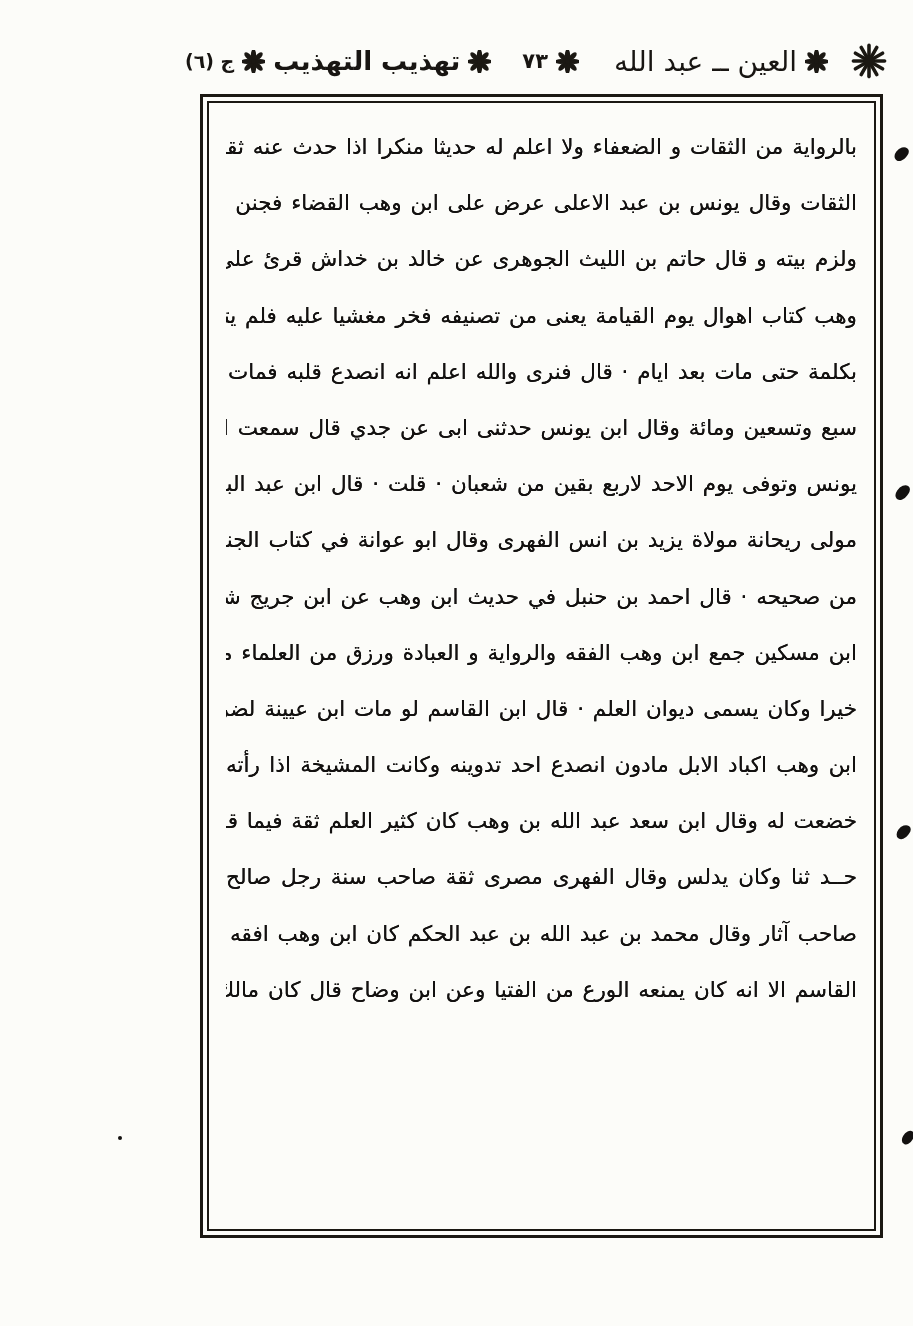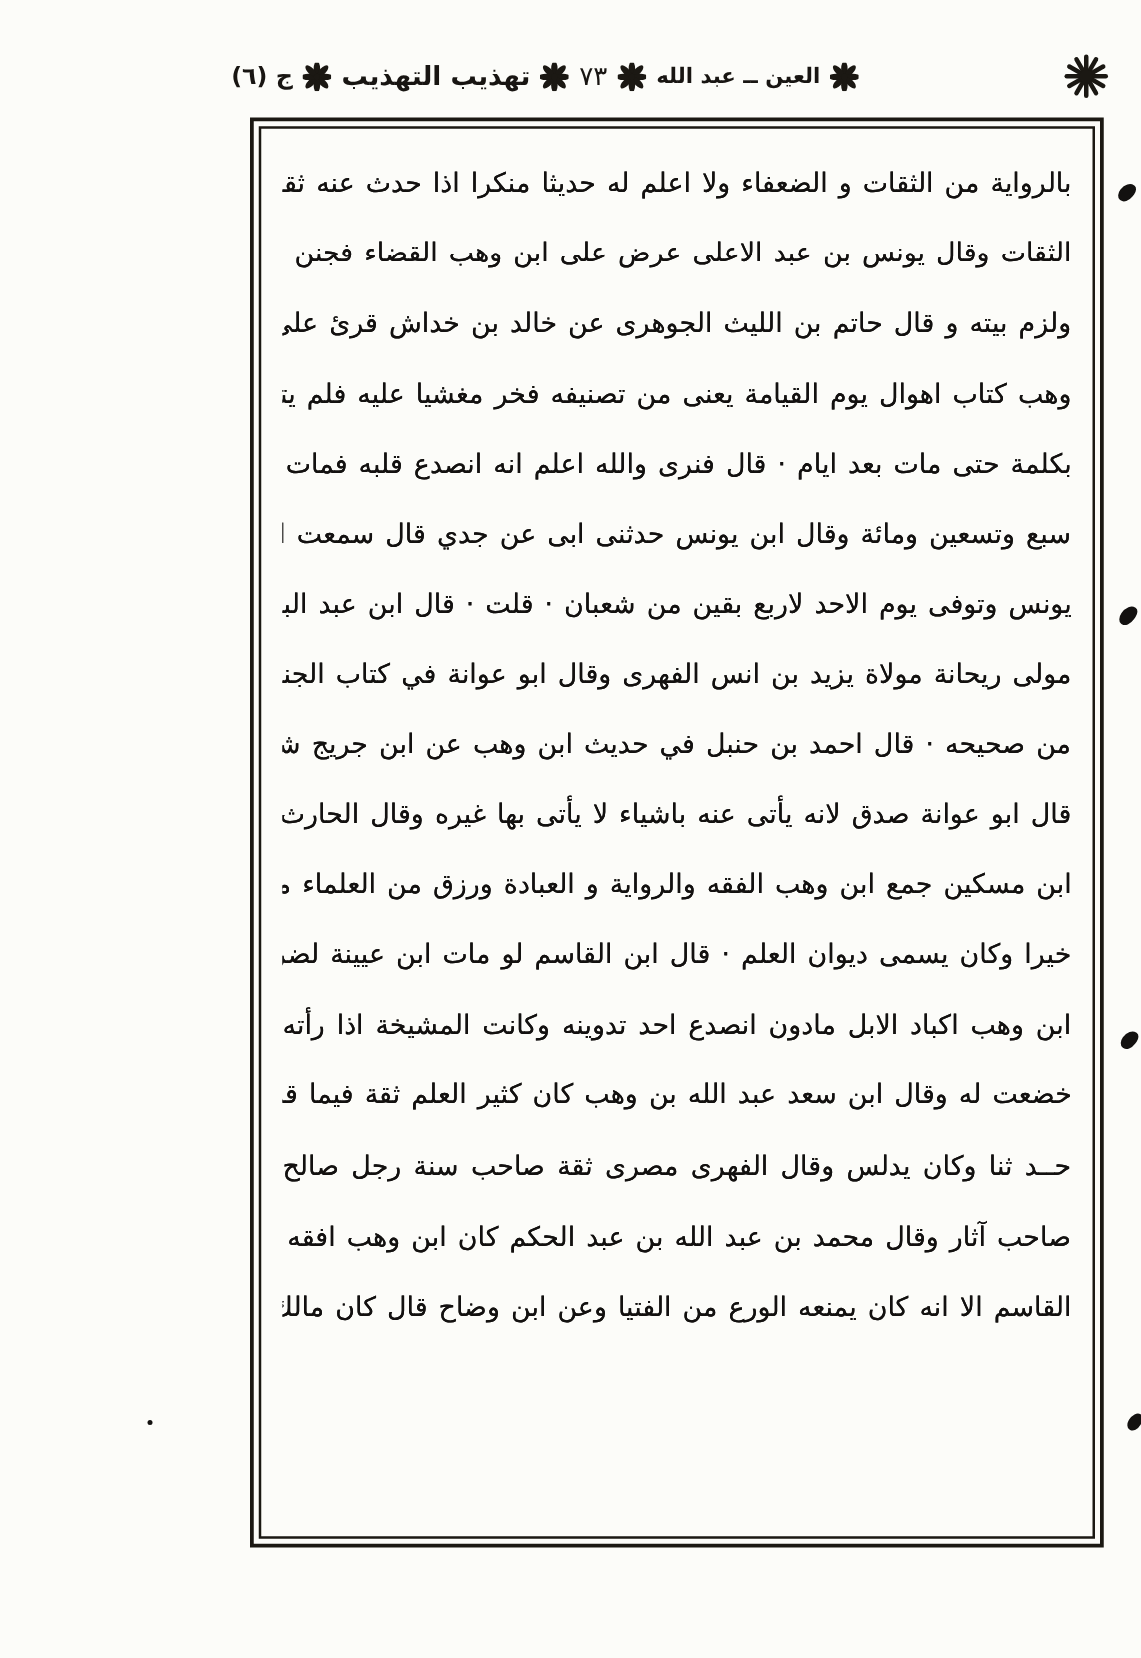--- a/index.html
+++ b/index.html
@@ -14,23 +14,23 @@
 
   
   .header {
     position: absolute;
     left: 185px; top: 40px; right: 26px; height: 42px;
     display: flex; align-items: center; gap: 8px;
     color: #181512;
   }
   .hdr-text { white-space: nowrap; direction: rtl; }
   .vol     { font-size: 19px; font-weight: bold; }
-  .title   { font-size: 21px; font-weight: bold; }
-  .pagenum { font-size: 21px; font-weight: normal; }
-  .section { font-size: 17px; font-weight: bold; }
+  .title   { font-size: 26px; font-weight: bold; }
+  .pagenum { font-size: 21px; font-weight: bold; margin-left: 23px; }
+  .section { font-size: 28px; font-weight: normal; margin-left: 27px; }
   .orn { width: 23px; height: 23px; flex: 0 0 auto; }
   .orn.big { width: 36px; height: 36px; margin-left: auto; }
 
   
   .frame-outer {
     position: absolute;
     left: 200px; top: 94px; width: 683px; height: 1144px;
     border: 3px solid #1b1813;
     box-sizing: border-box;
     background: #fcfcf9;
@@ -135,21 +135,20 @@
       <div class="text" dir="rtl">
           <div class="line">بالرواية من الثقات و الضعفاء ولا اعلم له حديثا منكرا اذا حدث عنه ثقة من</div>
           <div class="line">الثقات وقال يونس بن عبد الاعلى عرض على ابن وهب القضاء فجنن نفسه</div>
           <div class="line">ولزم بيته و قال حاتم بن الليث الجوهرى عن خالد بن خداش قرئ على ابن</div>
           <div class="line">وهب كتاب اهوال يوم القيامة يعنى من تصنيفه فخر مغشيا عليه فلم يتكلم</div>
           <div class="line">بكلمة حتى مات بعد ايام · قال فنرى والله اعلم انه انصدع قلبه فمات بمصر سنة</div>
           <div class="line">سبع وتسعين ومائة وقال ابن يونس حدثنى ابى عن جدي قال سمعت ابن</div>
           <div class="line">يونس وتوفى يوم الاحد لاربع بقين من شعبان · قلت · قال ابن عبد البر كان</div>
           <div class="line">مولى ريحانة مولاة يزيد بن انس الفهرى وقال ابو عوانة في كتاب الجنائز</div>
           <div class="line">من صحيحه · قال احمد بن حنبل في حديث ابن وهب عن ابن جريج شئ</div>
-          <div class="line">قال ابو عوانة صدق لانه يأتى عنه باشياء لا يأتى بها غيره وقال الحارث</div>
           <div class="line">ابن مسكين جمع ابن وهب الفقه والرواية و العبادة ورزق من العلماء محبة</div>
           <div class="line">خيرا وكان يسمى ديوان العلم · قال ابن القاسم لو مات ابن عيينة لضربت الى</div>
           <div class="line">ابن وهب اكباد الابل مادون انصدع احد تدوينه وكانت المشيخة اذا رأته</div>
           <div class="line">خضعت له وقال ابن سعد عبد الله بن وهب كان كثير العلم ثقة فيما قال</div>
           <div class="line">حــد ثنا وكان يدلس وقال الفهرى مصرى ثقة صاحب سنة رجل صالح</div>
           <div class="line">صاحب آثار وقال محمد بن عبد الله بن عبد الحكم كان ابن وهب افقه من ابن</div>
           <div class="line">القاسم الا انه كان يمنعه الورع من الفتيا وعن ابن وضاح قال كان مالك يكتب</div>
         </div>
     </div>
   </div>

